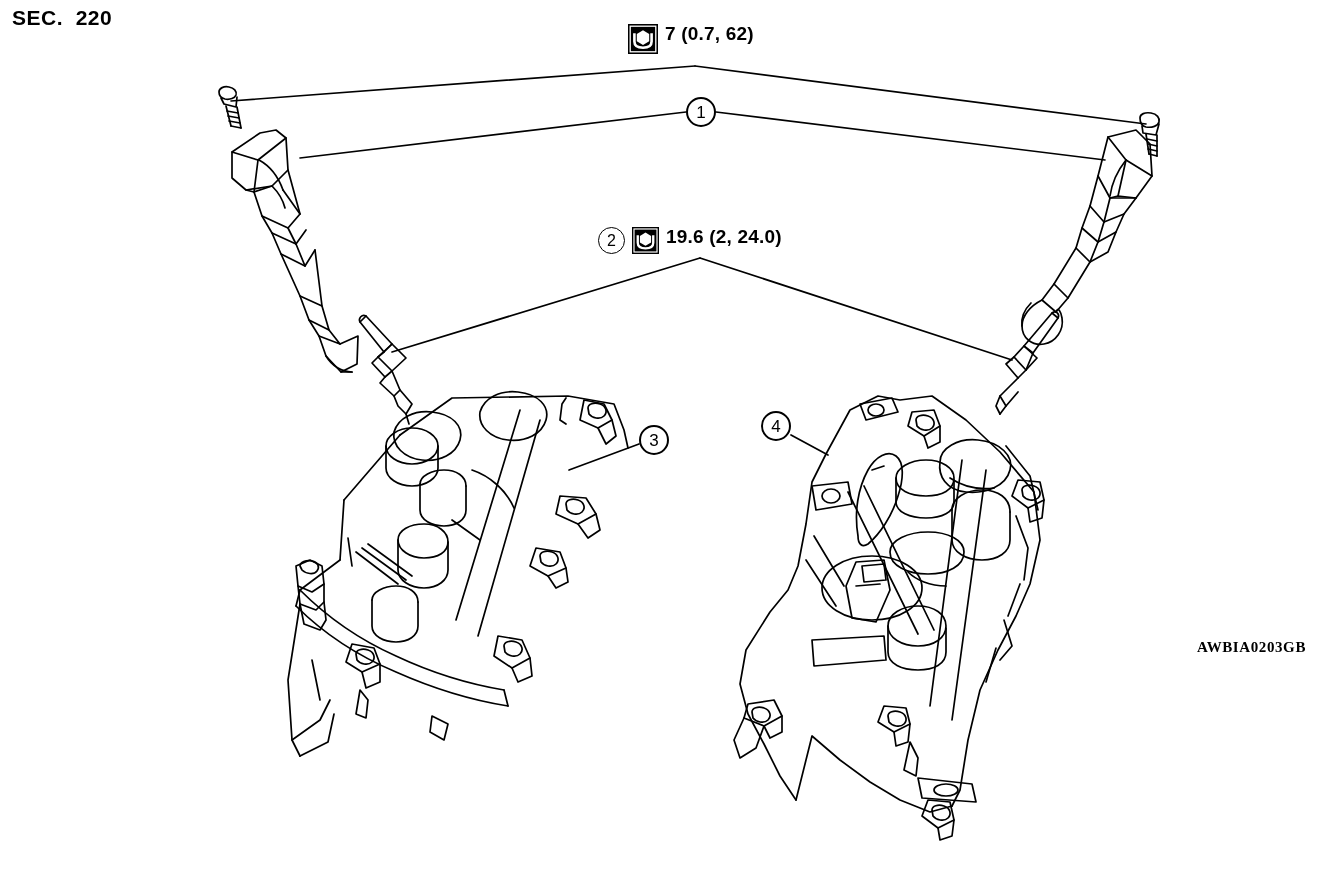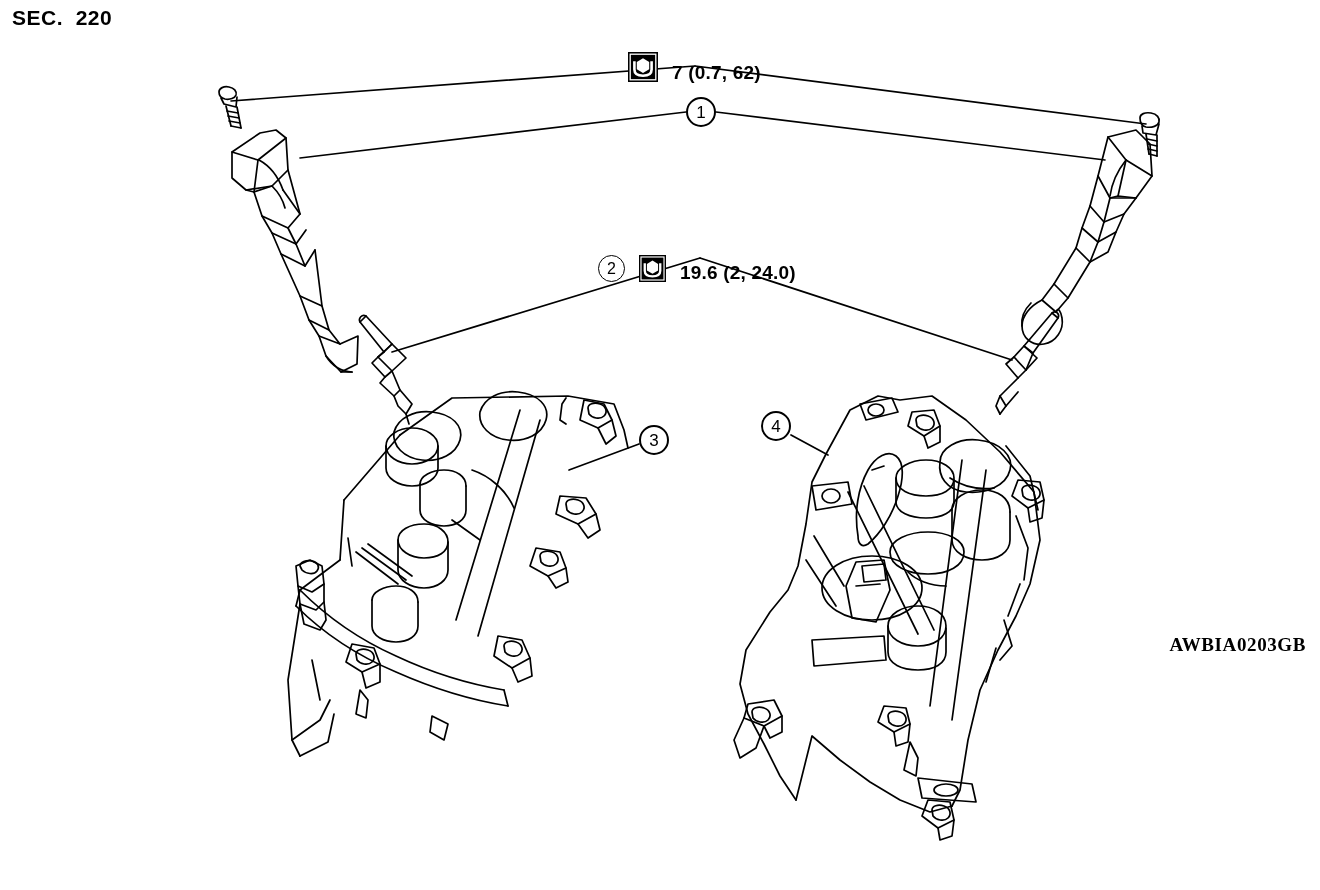--- a/index.html
+++ b/index.html
@@ -34,24 +34,23 @@
     font-size: 21px;
     letter-spacing: 0.5px;
     white-space: pre;
     line-height: 1.1;
   }
 
   
   .torque-block {
     position: absolute;
     display: flex;
-    align-items: flex-end;
-    gap: 14px;
+    align-items: flex-start;
+    gap: 7px;
     white-space: nowrap;
-    margin-top: 28px;
   }
   .torque-text {
     font-family: "Liberation Sans", sans-serif;
     font-weight: bold;
     font-size: 19px;
     letter-spacing: 0.2px;
     line-height: 1;
   }
   #torque-block-1 { left: 628px; top: 24px; }
   #torque-block-2 { left: 598px; top: 227px; }
@@ -99,21 +98,21 @@
     pointer-events: none;
   }
 
   
   .drawing-id {
     position: absolute;
     right: 14px;
     bottom: 8px;
     font-family: "Liberation Serif", serif;
     font-weight: bold;
-    font-size: 19px;
+    font-size: 15px;
     letter-spacing: 0.6px;
     white-space: nowrap;
   }
 </style>
 </head>
 <body>
 
 <div id="diagram-root">
 
   <div class="sec-heading">SEC.  220</div>

